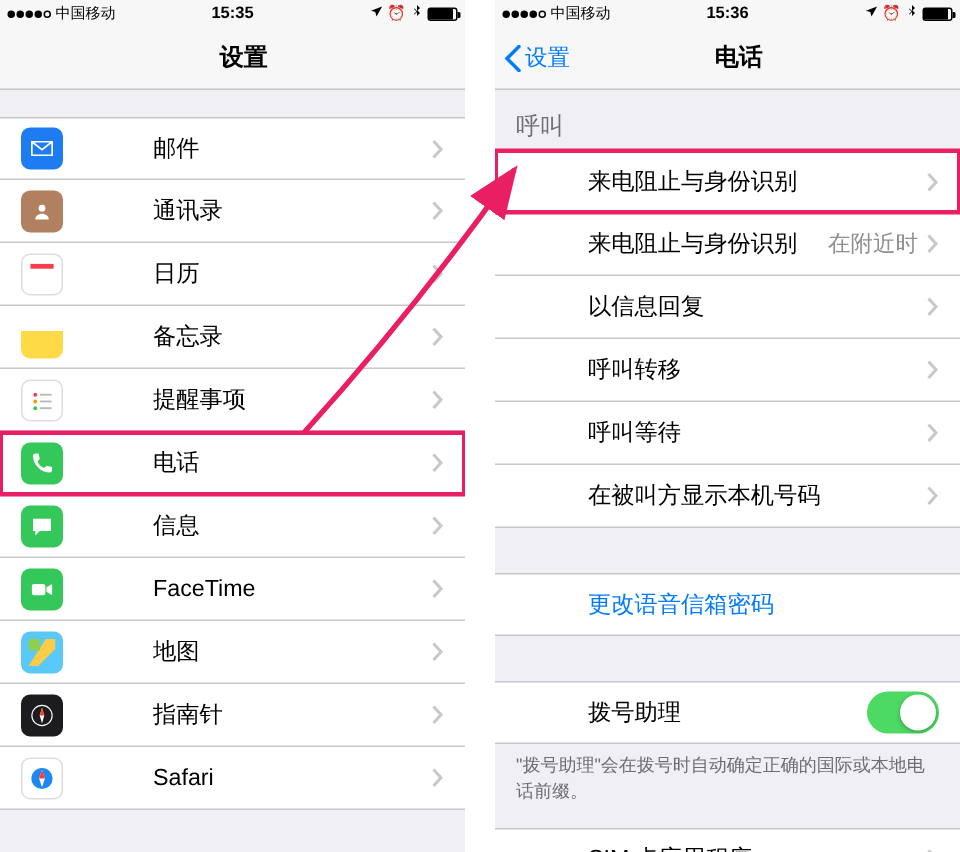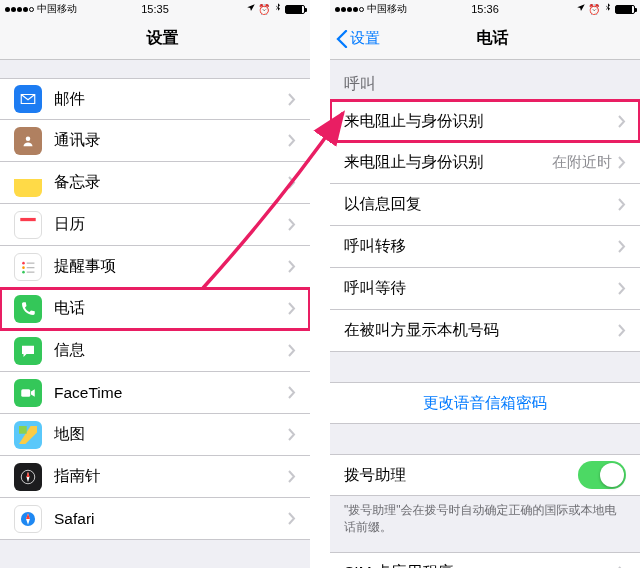--- a/index.html
+++ b/index.html
@@ -4,39 +4,39 @@
 <style>
   * { box-sizing: border-box; margin: 0; padding: 0; font-family: -apple-system, "Helvetica Neue", Arial, sans-serif; }
   body { background: #fff; width: 640px; height: 568px; overflow: hidden; position: relative; }
   .phones { display: flex; width: 640px; height: 436px; gap: 20px; }
   .phone { width: 320px; height: 568px; background: #efeff4; position: relative; overflow: hidden; display: flex; flex-direction: column; }
   .status-bar { height: 18px; background: #f7f7f8; display: flex; align-items: center; font-size: 10px; padding: 0 5px; color: #000; position: relative; }
   .sb-left { display: flex; align-items: center; gap: 3px; }
   .sb-dots { display: flex; gap: 1px; }
   .sb-dot { width: 5px; height: 5px; border-radius: 50%; background: #000; }
   .sb-dot.empty { background: transparent; border: 0.7px solid #000; }
-  .sb-center { position: absolute; left: 50%; transform: translateX(-50%); font-weight: 400; font-size: 11px; }
+  .sb-center { position: absolute; left: 50%; transform: translateX(-50%); font-weight: 700; font-size: 11px; }
   .sb-right { margin-left: auto; display: flex; align-items: center; gap: 3px; }
   .sb-battery { width: 20px; height: 9px; border: 1px solid #000; border-radius: 2px; position: relative; }
   .sb-battery::after { content: ""; position: absolute; right: -3px; top: 2px; width: 2px; height: 4px; background: #000; border-radius: 0 1px 1px 0; }
   .sb-battery-fill { background: #000; height: 100%; width: 90%; }
   .nav-bar { height: 42px; background: #f7f7f8; border-bottom: 0.5px solid #c6c6c9; display: flex; align-items: center; justify-content: center; position: relative; padding-left: 15px; }
   .nav-title { font-size: 16px; font-weight: 600; }
   .nav-back { position: absolute; left: 6px; display: flex; align-items: center; color: #007aff; font-size: 15px; gap: 2px; }
   .back-chevron svg { width: 12px; height: 18px; display: block; }
   .content { flex: 1; overflow: hidden; }
   .group-header { font-size: 16px; color: #6d6d72; padding: 14px 14px 5px; }
   .spacer { height: 30px; }
   .spacer-sm { height: 18px; }
   .cell { background: #fff; height: 42px; display: flex; align-items: center; padding: 0 14px; border-bottom: 0.5px solid #c8c7cc; position: relative; }
   .cell:first-of-type { border-top: 0.5px solid #c8c7cc; }
   .cell.first-in-group { border-top: 0.5px solid #c8c7cc; }
   .cell .icon-wrap { width: 28px; height: 28px; border-radius: 6px; margin-right: 12px; display: flex; align-items: center; justify-content: center; flex-shrink: 0; }
-  .cell .label { font-size: 15.5px; color: #000; flex: 1; }
-  .cell .label.link { color: #007aff; text-align: center; }
+  .cell .label { font-size: 15.5px; color: #000; flex: 1; margin-left: 48px; }
+  .cell .label.link { color: #007aff; }
   .cell .detail { font-size: 15px; color: #8e8e93; margin-right: 6px; }
   .cell .chev { color: #c7c7cc; }
   .cell .chev svg { width: 8px; height: 13px; display: block; }
   .highlight { outline: 3px solid #e91e63; outline-offset: -2px; z-index: 5; }
   .footnote { font-size: 12px; color: #6d6d72; padding: 6px 14px 10px; line-height: 1.4; }
   .toggle { width: 48px; height: 28px; background: #4cd964; border-radius: 14px; position: relative; }
   .toggle::after { content: ""; position: absolute; right: 2px; top: 2px; width: 24px; height: 24px; background: #fff; border-radius: 50%; box-shadow: 0 1px 3px rgba(0,0,0,.3); }
   .arrow { position: absolute; left: 188px; top: 95px; width: 188px; height: 200px; z-index: 50; pointer-events: none; }
   
   .bg-blue   { background: #1d7cf2; }
@@ -110,36 +110,36 @@
             </svg>
           </div>
         <div class="label">通讯录</div>
         <div class="chev">
             <svg viewBox="0 0 8 13">
               <path d="M1 1l5 5.5L1 12" stroke="#c7c7cc" stroke-width="2" fill="none"></path>
             </svg>
           </div>
       </div>
       <div class="cell">
-        <div class="icon-wrap bg-yellow"></div>
-        <div class="label">备忘录</div>
-        <div class="chev">
-            <svg viewBox="0 0 8 13">
-              <path d="M1 1l5 5.5L1 12" stroke="#c7c7cc" stroke-width="2" fill="none"></path>
-            </svg>
-          </div>
-      </div>
-      <div class="cell">
         <div class="icon-wrap bg-cal">
             <svg viewBox="0 0 28 28">
               <rect x="2" y="3" width="24" height="5" fill="#fb3c4d"></rect>
               <text x="14" y="22" font-size="13" text-anchor="middle" fill="#000"></text>
             </svg>
           </div>
         <div class="label">日历</div>
+        <div class="chev">
+            <svg viewBox="0 0 8 13">
+              <path d="M1 1l5 5.5L1 12" stroke="#c7c7cc" stroke-width="2" fill="none"></path>
+            </svg>
+          </div>
+      </div>
+      <div class="cell">
+        <div class="icon-wrap bg-yellow"></div>
+        <div class="label">备忘录</div>
         <div class="chev">
             <svg viewBox="0 0 8 13">
               <path d="M1 1l5 5.5L1 12" stroke="#c7c7cc" stroke-width="2" fill="none"></path>
             </svg>
           </div>
       </div>
       <div class="cell">
         <div class="icon-wrap bg-remind">
             <svg viewBox="0 0 28 28">
               <circle cx="7" cy="8" r="2" fill="#fb3c4d"></circle>

